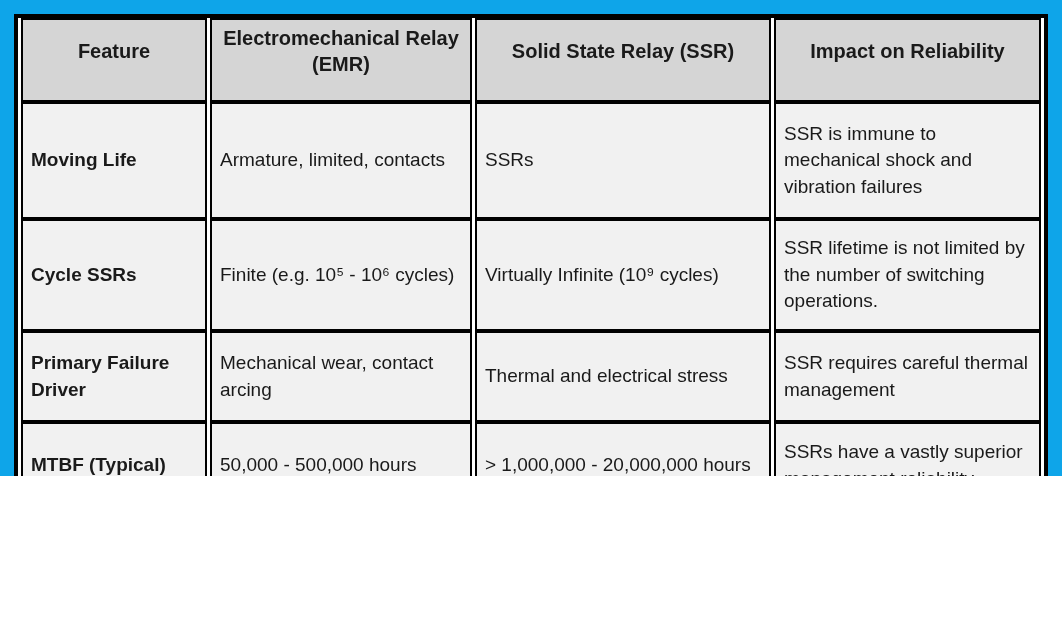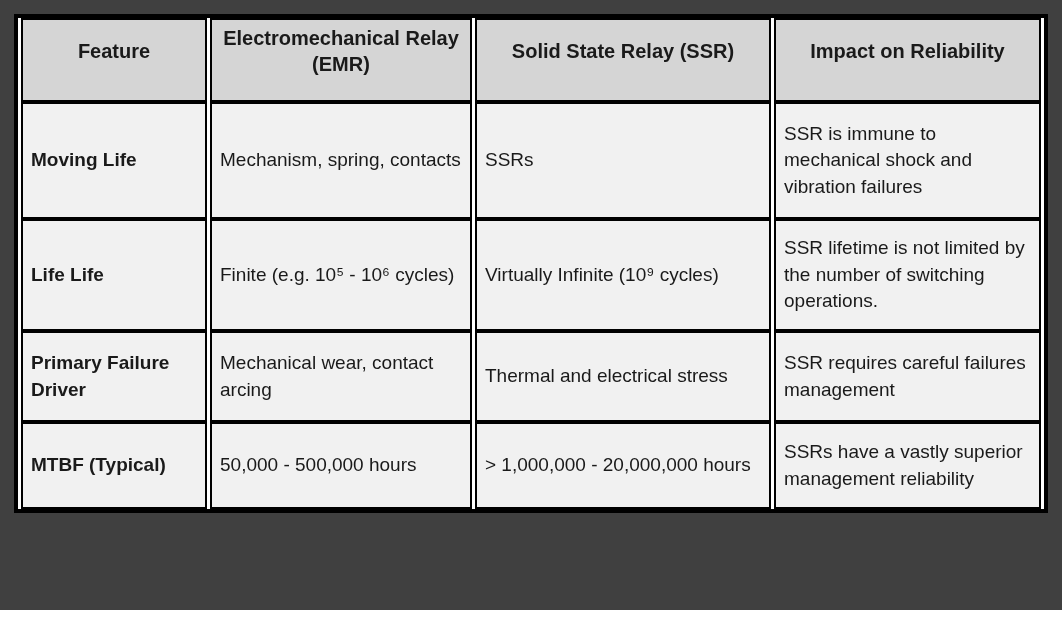--- a/index.html
+++ b/index.html
@@ -3,22 +3,22 @@
 <meta charset="utf-8">
 <style>
   html, body {
     margin: 0;
     padding: 0;
     background: #ffffff;
   }
   .page {
     position: relative;
     width: 1062px;
-    height: 610px;
-    background: #404040;
+    height: 476px;
+    background: #0ea5e9;
     font-family: "Liberation Sans", "DejaVu Sans", sans-serif;
     color: #1a1a1a;
     overflow: hidden;
   }
   table.compare {
     position: absolute;
     left: 14px;
     top: 14px;
     width: 1034px;
     border: 4px solid #000000;
@@ -79,35 +79,35 @@
       <tr class="hdr">
         <th>Feature</th>
         <th>Electromechanical Relay (EMR)</th>
         <th>Solid State Relay (SSR)</th>
         <th>Impact on Reliability</th>
       </tr>
     </thead>
     <tbody>
       <tr class="r1">
         <td class="feature">Moving Life</td>
-        <td>Mechanism, spring, contacts</td>
+        <td>Armature, limited, contacts</td>
         <td>SSRs</td>
         <td>SSR is immune to mechanical shock and vibration failures</td>
       </tr>
       <tr class="r2">
-        <td class="feature">Life Life</td>
+        <td class="feature">Cycle SSRs</td>
         <td>Finite (e.g. 10⁵ - 10⁶ cycles)</td>
         <td>Virtually Infinite (10⁹ cycles)</td>
         <td>SSR lifetime is not limited by the number of switching operations.</td>
       </tr>
       <tr class="r3">
         <td class="feature">Primary Failure Driver</td>
         <td>Mechanical wear, contact arcing</td>
         <td>Thermal and electrical stress</td>
-        <td>SSR requires careful failures management</td>
+        <td>SSR requires careful thermal management</td>
       </tr>
       <tr class="r4">
         <td class="feature">MTBF (Typical)</td>
         <td>50,000 - 500,000 hours</td>
         <td>&gt; 1,000,000 - 20,000,000 hours</td>
         <td>SSRs have a vastly superior management reliability</td>
       </tr>
     </tbody>
   </table>
 </div>

